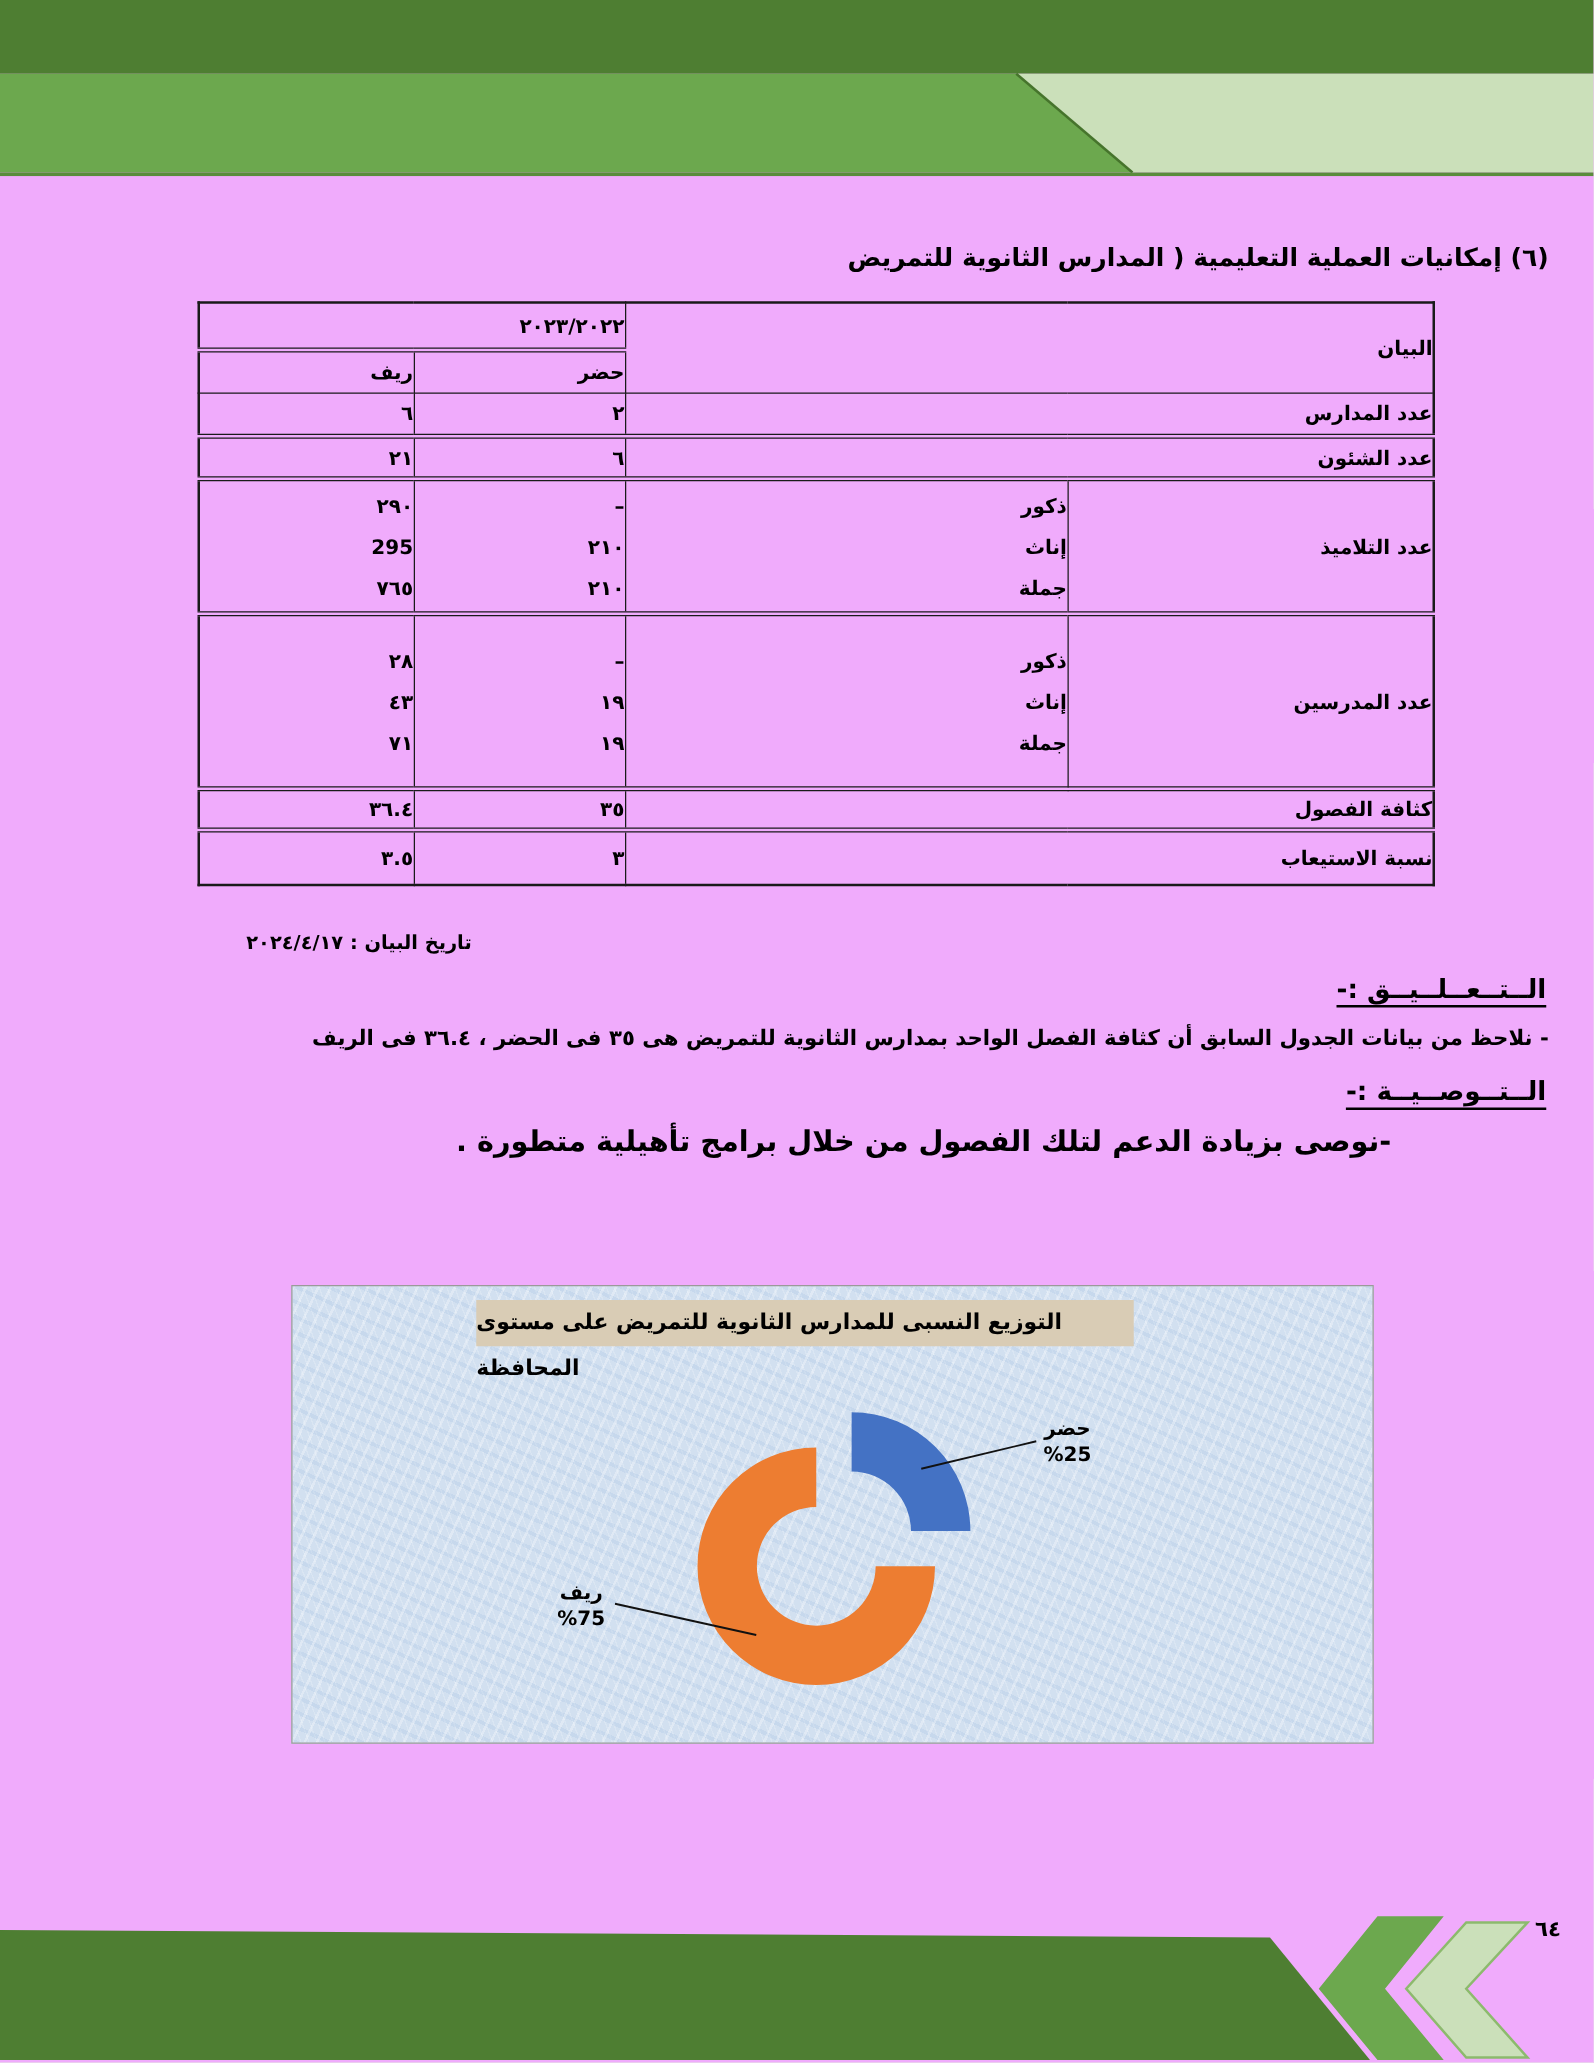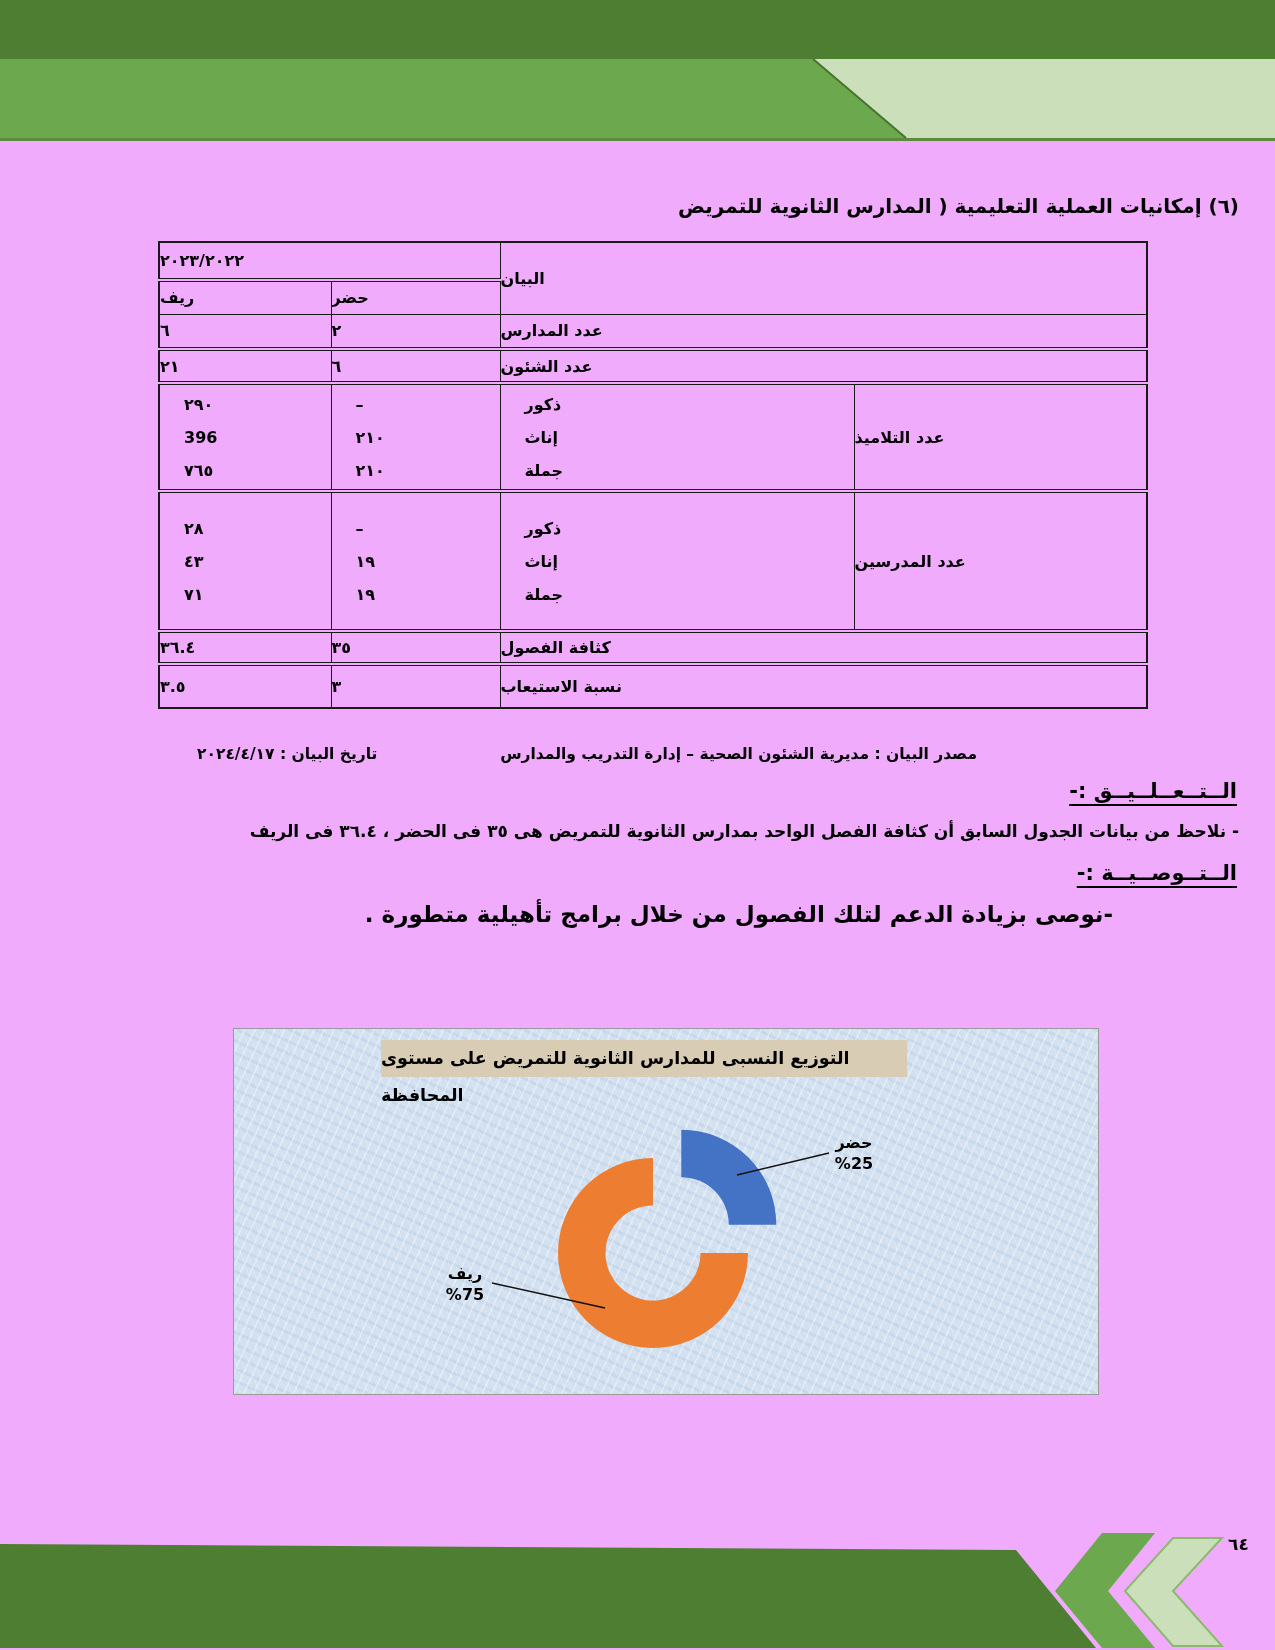--- a/index.html
+++ b/index.html
@@ -15,21 +15,21 @@
   
   .banner-top{left:0;top:0;width:1275px;height:141px;}
 
   
   .page-title{right:36px;top:194px;font-size:20px;font-weight:700;white-space:nowrap;}
 
   
   .tbl-wrap{left:160px;top:241px;width:988px;}
   table.stat{border-collapse:collapse;width:988px;table-layout:fixed;direction:rtl;}
   table.stat td{
-    border:1.5px solid #1a1a1a;text-align:left;vertical-align:middle;
+    border:1.5px solid #1a1a1a;text-align:right;vertical-align:middle;
     font-size:16px;font-weight:700;padding:0;overflow:hidden;
   }
   table.stat{border:2px solid #1a1a1a;}
   tr.dbl td{border-top:4px double #1a1a1a;}
   tr.h1 td{height:38px;}
   tr.h2 td{height:34px;}
   tr.r-schools td{height:35px;}
   tr.r-classes td{height:34px;}
   tr.g-students td{height:108px;}
   tr.g-teachers td{height:140px;}
@@ -120,21 +120,21 @@
           <div class="ln">إناث</div>
           <div class="ln">جملة</div>
         </td>
         <td class="topcell lns">
           <div class="ln">–</div>
           <div class="ln">٢١٠</div>
           <div class="ln">٢١٠</div>
         </td>
         <td class="topcell lns">
           <div class="ln">٢٩٠</div>
-          <div class="ln">396</div>
+          <div class="ln">295</div>
           <div class="ln">٧٦٥</div>
         </td>
       </tr>
       <tr class="g-teachers dbl">
         <td class="topcell">عدد المدرسين</td>
         <td class="topcell lns">
           <div class="ln">ذكور</div>
           <div class="ln">إناث</div>
           <div class="ln">جملة</div>
         </td>
@@ -156,21 +156,20 @@
       </tr>
       <tr class="r-absorb dbl">
         <td colspan="2">نسبة الاستيعاب</td>
         <td>٣</td>
         <td>٣.٥</td>
       </tr>
     </tbody>
       </table>
   </div>
 
-  <div class="abs src-line">مصدر البيان : مديرية الشئون الصحية – إدارة التدريب والمدارس</div>
   <div class="abs date-line">تاريخ البيان : ٢٠٢٤/٤/١٧</div>
 
   <div class="abs sec-head comment-head">الــتــعــلــيــق :-</div>
   <div class="abs comment-text">- نلاحظ من بيانات الجدول السابق أن كثافة الفصل الواحد بمدارس الثانوية للتمريض هى ٣٥ فى الحضر ، ٣٦.٤ فى الريف</div>
 
   <div class="abs sec-head recom-head">الــتــوصــيــة :-</div>
   <div class="abs recom-text">-نوصى بزيادة الدعم لتلك الفصول من خلال برامج تأهيلية متطورة .</div>
 
   <div class="abs chart-box">
     <svg class="donut-svg" id="donut-svg" width="864" height="365" viewBox="0 0 864 365">

